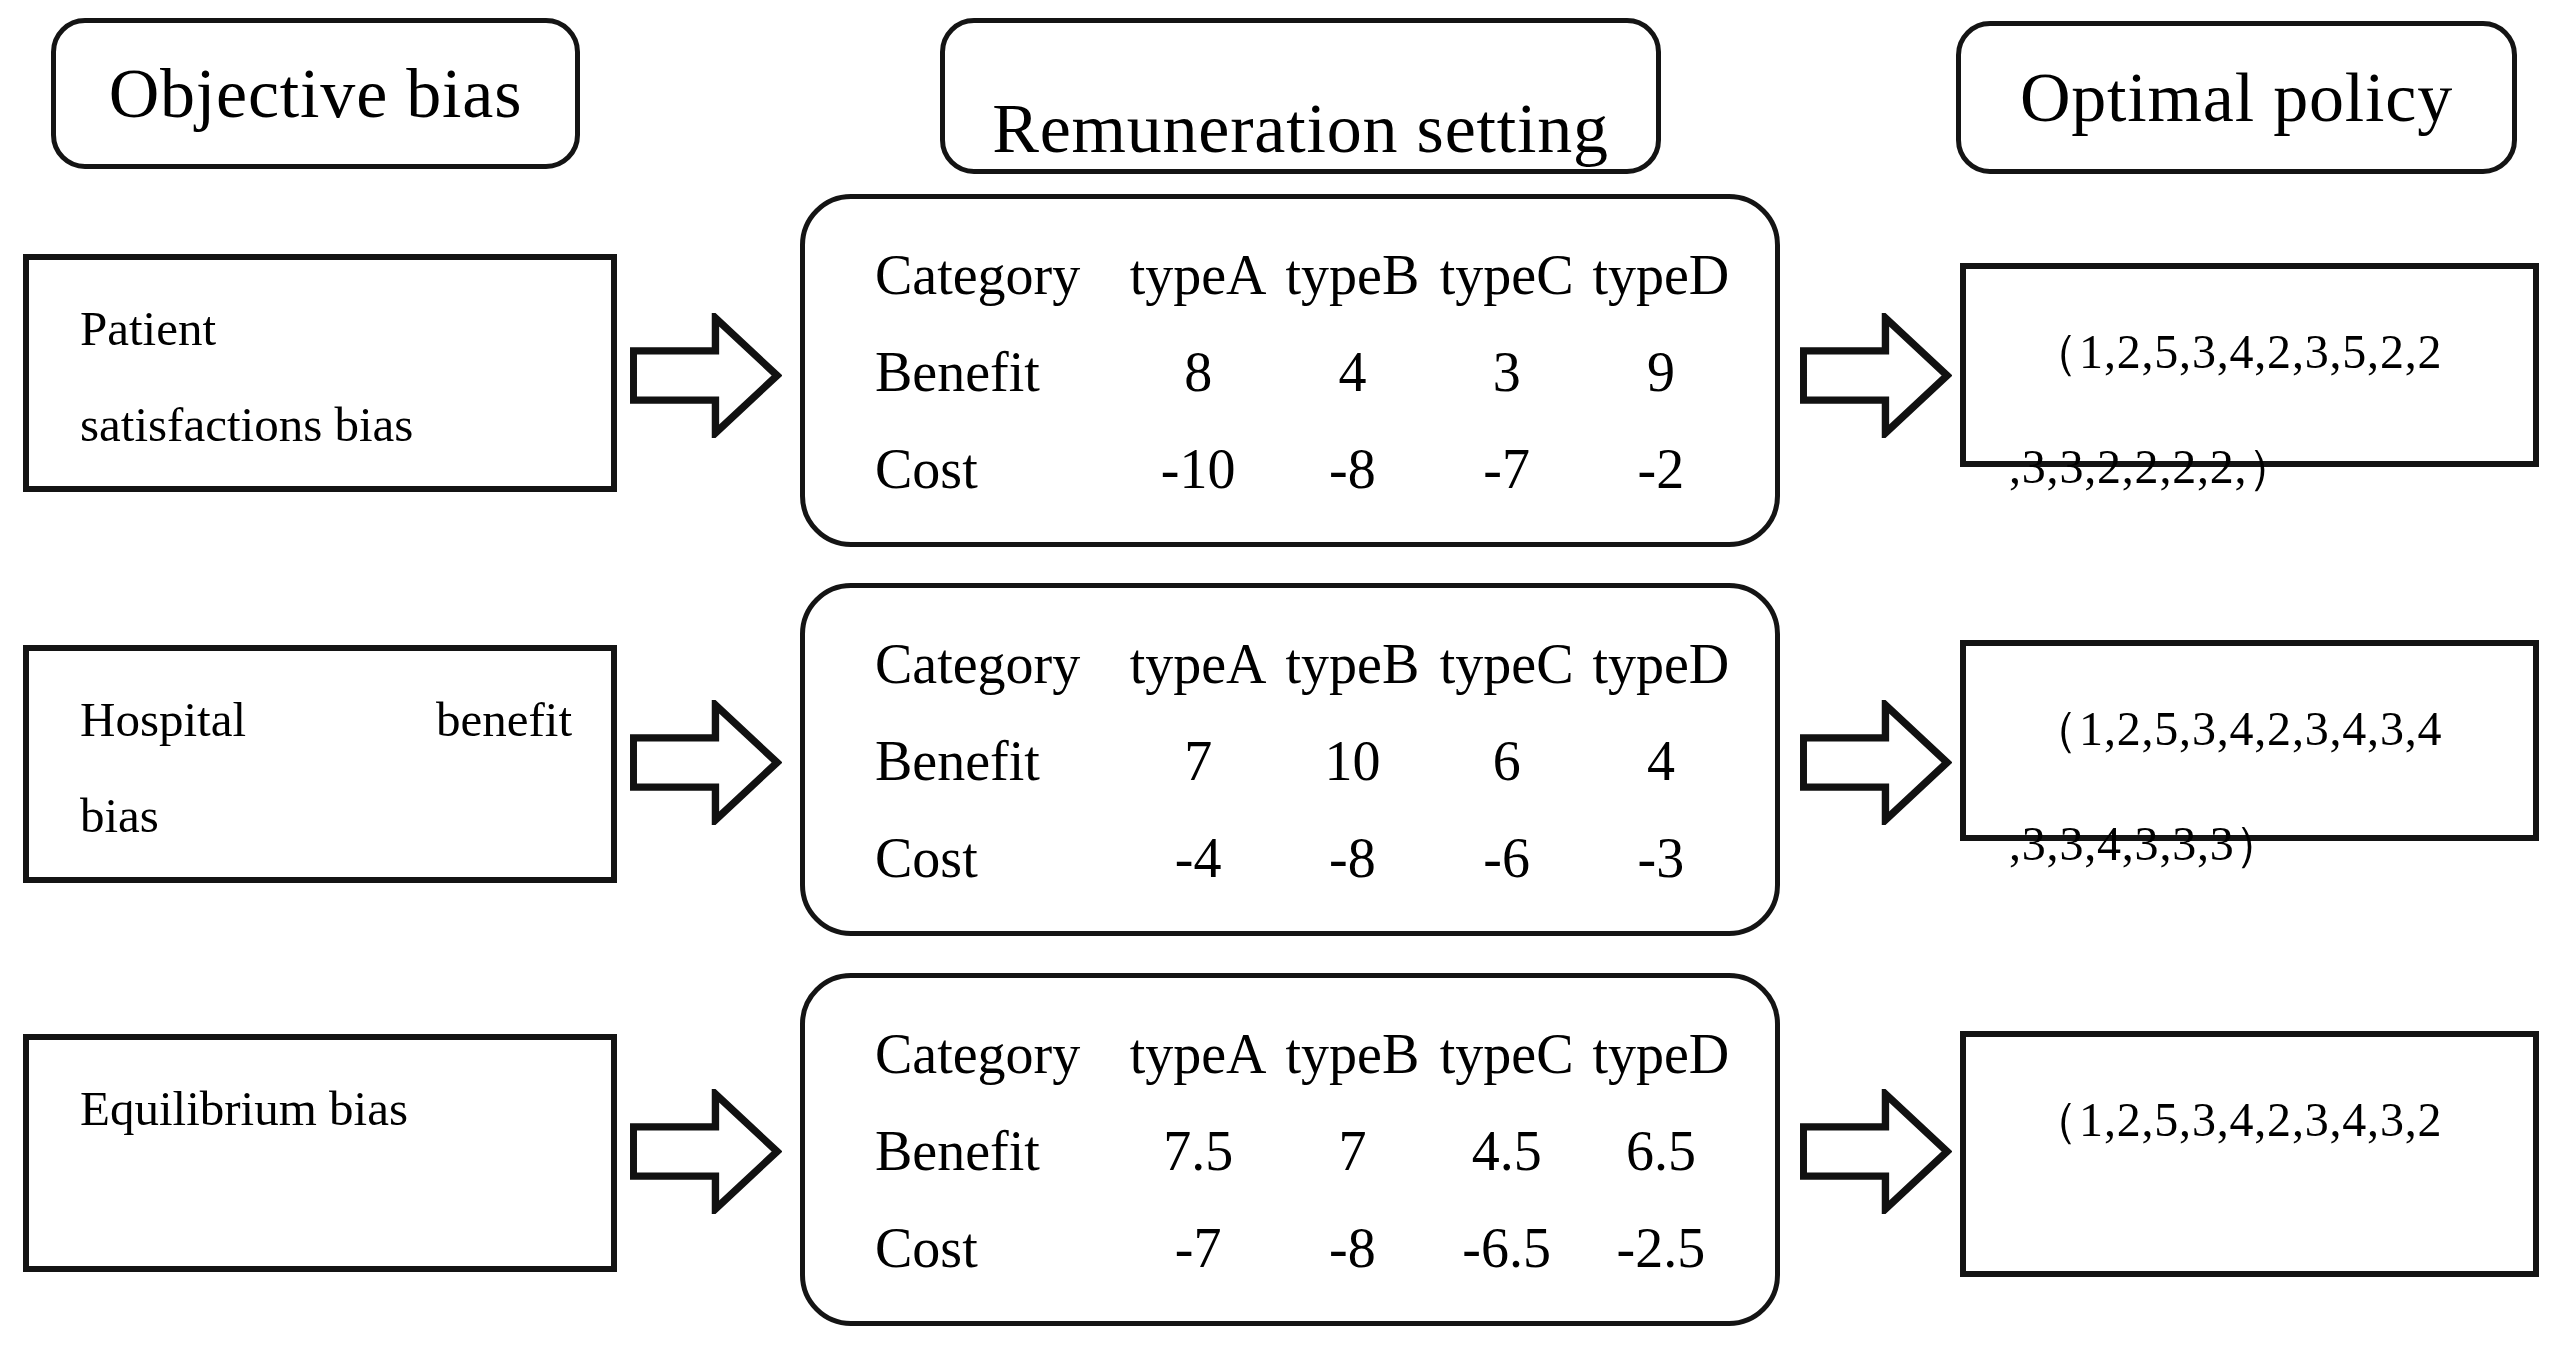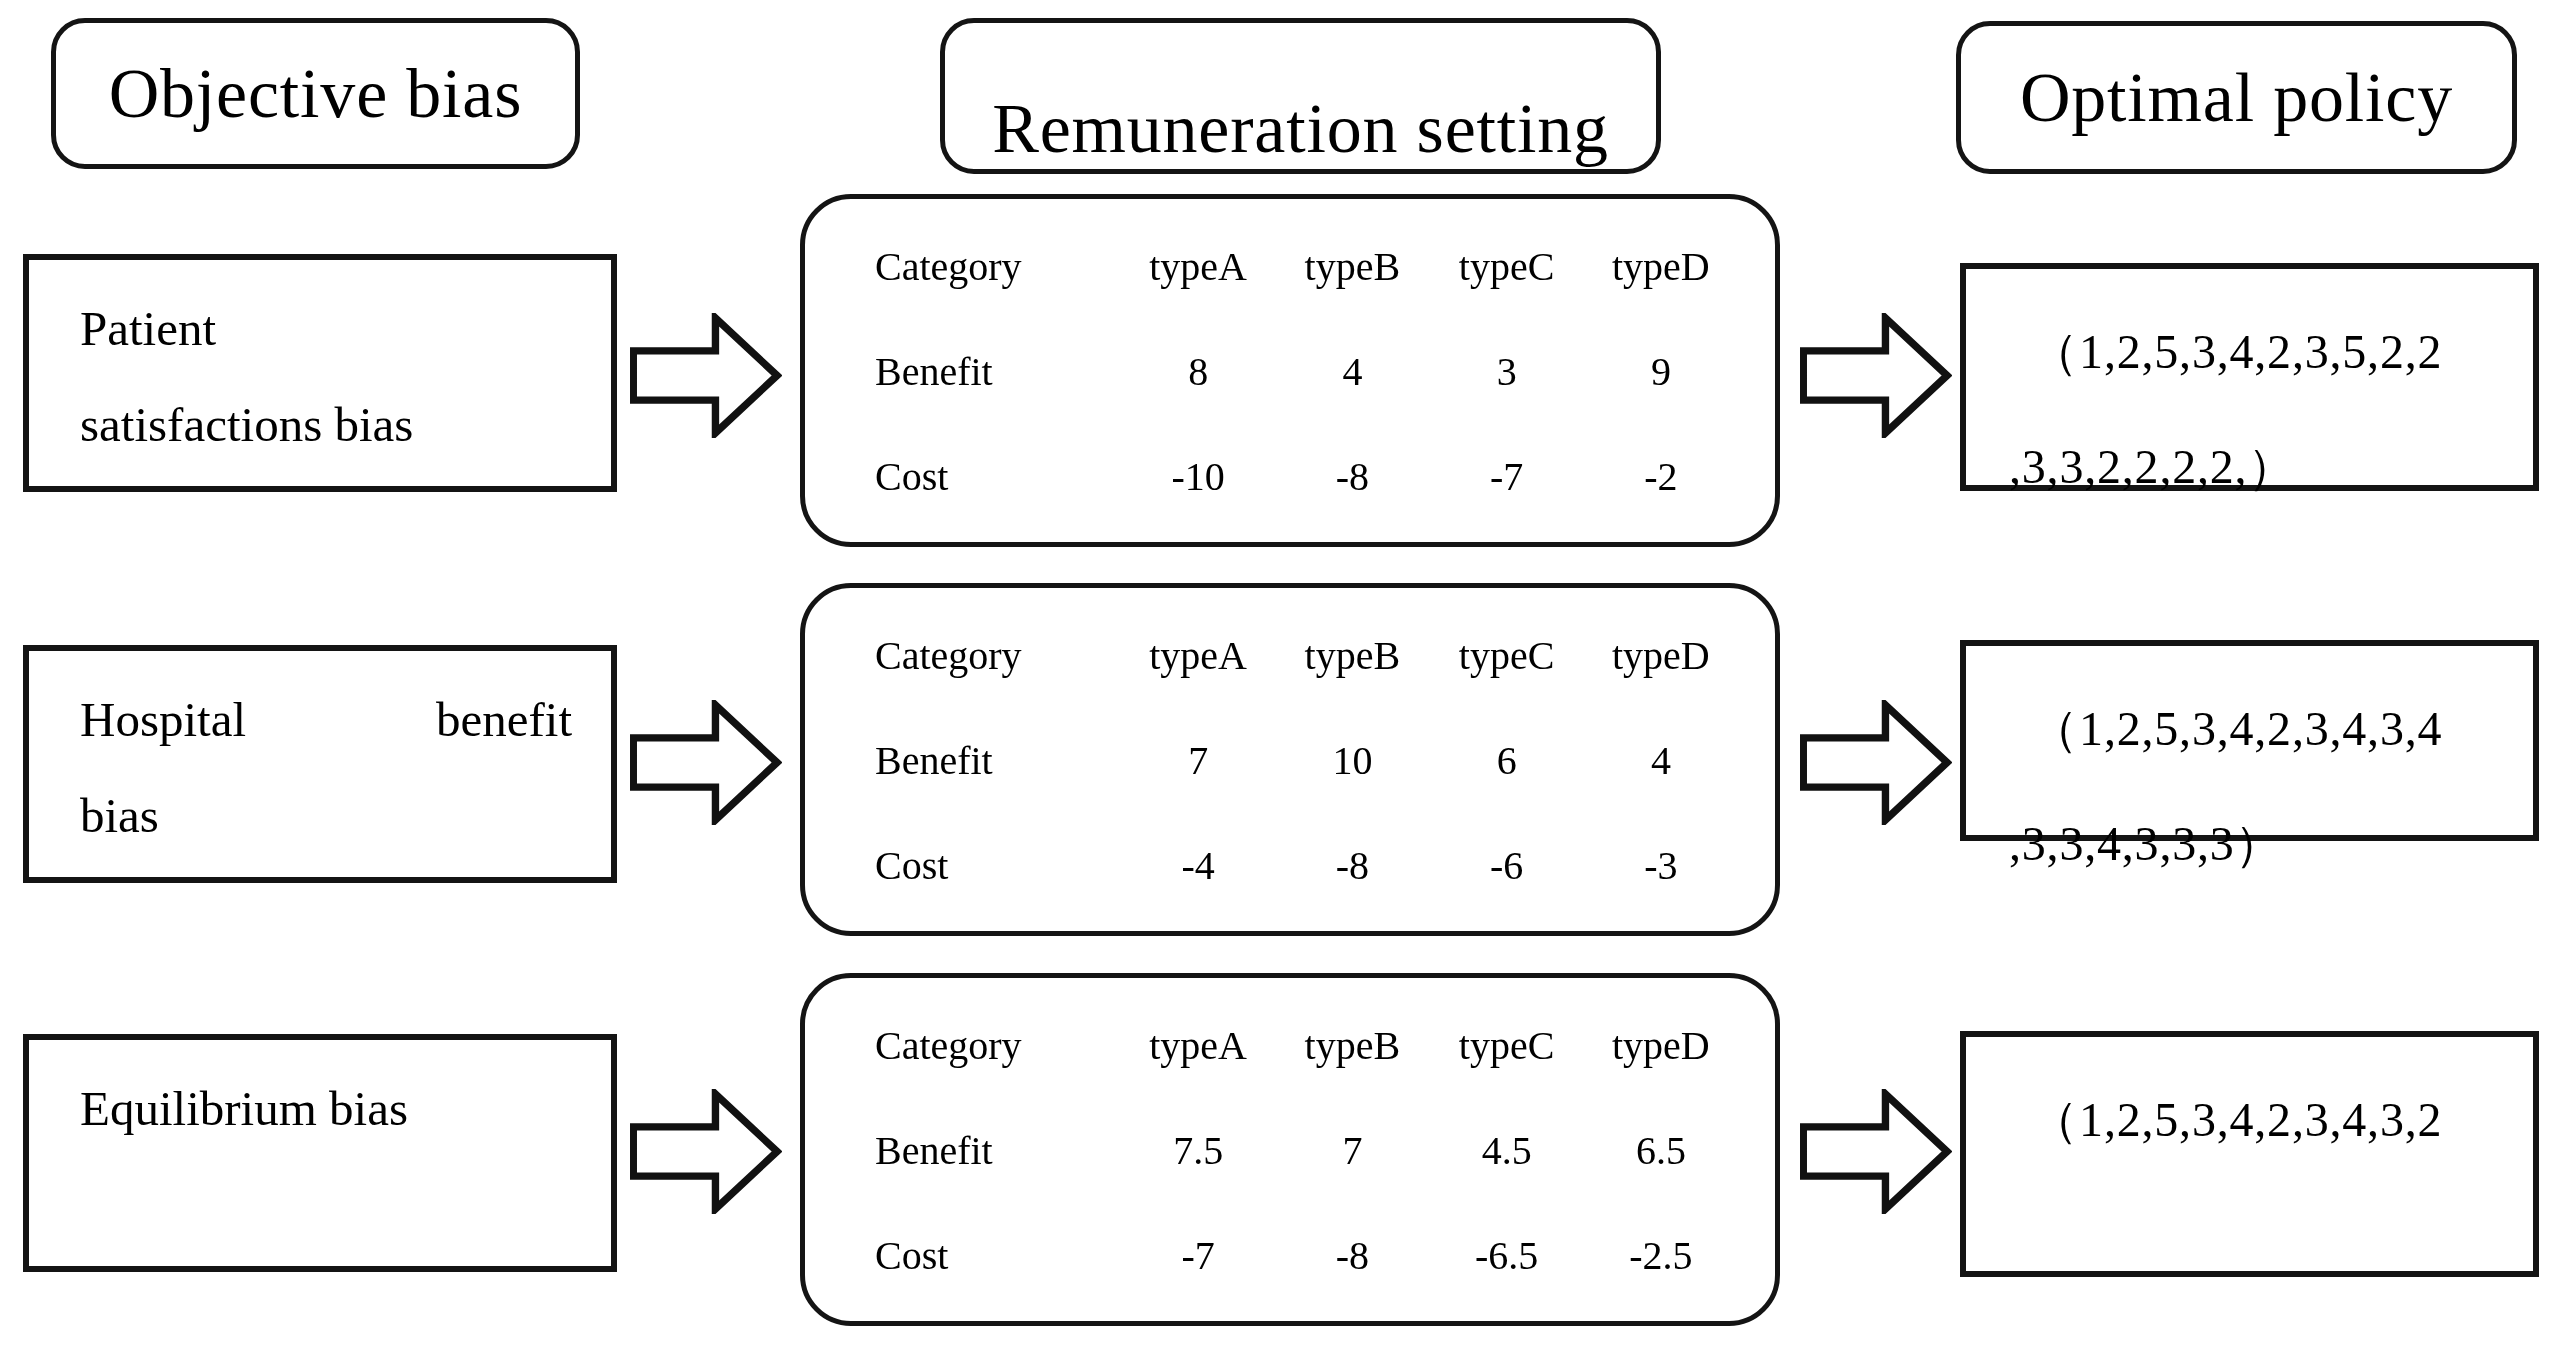--- a/index.html
+++ b/index.html
@@ -31,41 +31,41 @@
   .bias-1 { top: 645px; }
   .bias-2 { top: 1034px; }
   .justify-line { text-align: justify; text-align-last: justify; }
 
   
   .table-box {
     left: 800px; width: 980px; height: 353px;
     border: 5.7px solid #141414; border-radius: 51px;
     padding: 48px 37px 45px 70px;
     display: flex; flex-direction: column; justify-content: space-between;
-    font-size: 40px;
+    font-size: 56px;
   }
   .tbl-0 { top: 194px; }
   .tbl-1 { top: 583px; }
   .tbl-2 { top: 973px; }
   .trow {
     display: grid; grid-template-columns: 246px 1fr 1fr 1fr 1fr;
     align-items: baseline; line-height: 1;
   }
   .trow .c { text-align: center; }
   .trow .cat { text-align: left; }
 
   
   .policy-box {
     left: 1960px; width: 579px;
     border: 6.6px solid #141414;
     padding: 24.6px 16.4px 0 43px;
     font-size: 48px; line-height: 115px; letter-spacing: 0.8px;
     white-space: nowrap;
   }
-  .pol-0 { top: 263px; height: 228px; }
+  .pol-0 { top: 263px; height: 204px; }
   .pol-1 { top: 640px; height: 201px; }
   .pol-2 { top: 1031px; height: 246px; }
   .policy-line1 { text-indent: 21.3px; }
 
   
   .arrow { position: absolute; width: 152px; height: 125px; }
   .la-0 { left: 630px;  top: 313px; }
   .la-1 { left: 630px;  top: 700px; }
   .la-2 { left: 630px;  top: 1089px; }
   .ra-0 { left: 1800px; top: 313px; }

